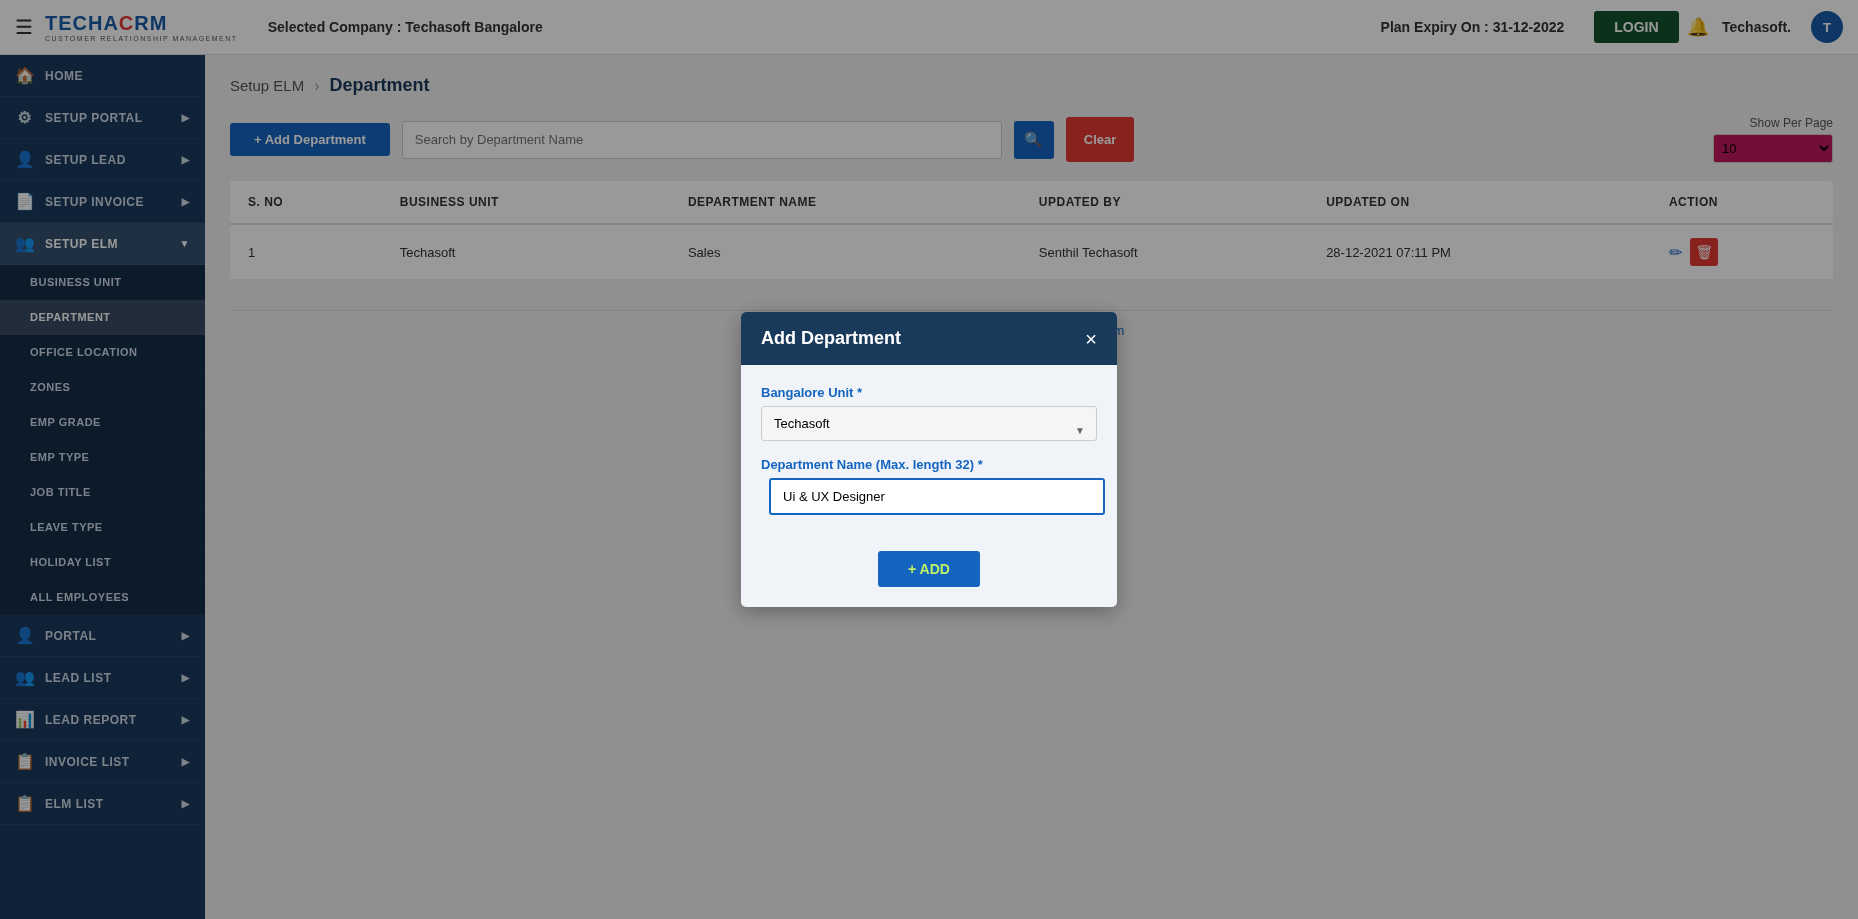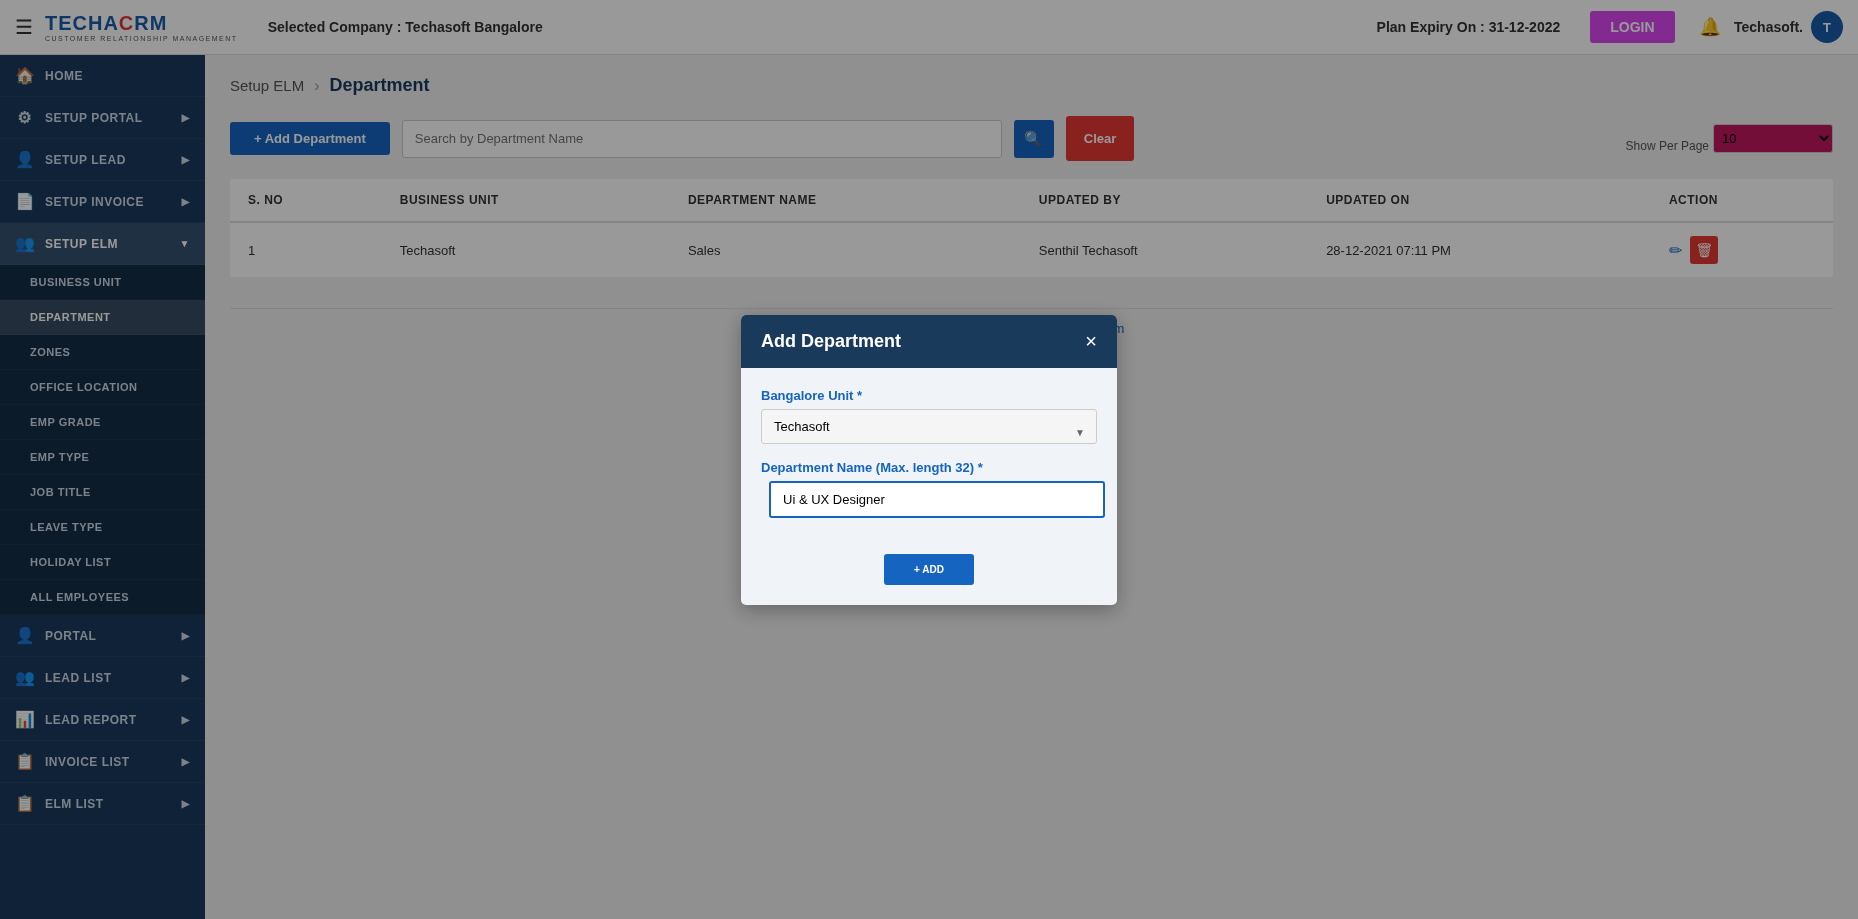--- a/index.html
+++ b/index.html
@@ -14,25 +14,25 @@
     .header-menu-icon { font-size: 20px; cursor: pointer; margin-right: 12px; color: #333; }
     .header-logo { display: flex; flex-direction: column; margin-right: 30px; }
     .logo-text { font-size: 20px; font-weight: bold; color: #1a5ca8; letter-spacing: 1px; }
     .logo-text span { color: #e53935; }
     .logo-sub { font-size: 7px; color: #555; letter-spacing: 1.5px; text-transform: uppercase; }
     .header-company { font-size: 14px; color: #333; flex: 1; }
     .header-company span { font-weight: bold; }
     .header-plan { font-size: 14px; color: #333; margin-right: 30px; }
     .header-plan span { font-weight: bold; }
     .header-login-btn {
-      background: #d946ef; color: #fff; border: none; padding: 8px 20px;
-      font-size: 14px; font-weight: bold; cursor: pointer; border-radius: 3px; margin-right: 25px;
+      background: #14532d; color: #fff; border: none; padding: 8px 20px;
+      font-size: 14px; font-weight: bold; cursor: pointer; border-radius: 3px; margin-right: 9px;
     }
     .header-bell { font-size: 18px; color: #555; margin-right: 12px; cursor: pointer; }
-    .header-user { display: flex; align-items: center; gap: 8px; cursor: pointer; }
+    .header-user { display: flex; align-items: center; gap: 20px; cursor: pointer; }
     .header-user-name { font-size: 14px; font-weight: bold; color: #333; }
     .header-avatar {
       width: 32px; height: 32px; border-radius: 50%;
       background: #1a5ca8; display: flex; align-items: center; justify-content: center;
       color: #fff; font-size: 13px; font-weight: bold;
     }
 
     
     .layout { display: flex; margin-top: 55px; height: calc(100vh - 55px); }
 
@@ -86,21 +86,21 @@
     .btn-search {
       background: #1565c0; color: #fff; border: none;
       width: 40px; height: 38px; cursor: pointer;
       border-radius: 3px; font-size: 15px;
     }
     .btn-clear {
       background: #e53935; color: #fff; border: none;
       padding: 15px 18px; font-size: 13px; font-weight: bold;
       cursor: pointer; border-radius: 3px;
     }
-    .show-per-page { margin-left: auto; display: flex; flex-direction: row; align-items: flex-end; gap: 4px; }
+    .show-per-page { margin-left: auto; display: flex; flex-direction: column; align-items: flex-end; gap: 4px; }
     .show-per-page-label { font-size: 12px; color: #555; }
     .show-per-page select {
       border: 1px solid #ccc; padding: 5px 30px 5px 4px;
       border-radius: 3px; font-size: 13px; background: #be185d; cursor: pointer;
       width: 120px;
     }
 
     
     .table-container { background: #fff; border-radius: 3px; overflow: hidden; }
     table { width: 100%; border-collapse: collapse; }
@@ -157,22 +157,22 @@
       outline: none; margin-bottom: 16px; cursor: pointer;
       appearance: none; -webkit-appearance: none;
     }
     .select-wrapper { position: relative; }
     .select-wrapper::after {
       content: '▼'; position: absolute; right: 12px; top: 50%;
       transform: translateY(-60%); font-size: 10px; color: #666; pointer-events: none;
     }
     .modal-footer { display: flex; justify-content: center; padding-bottom: 20px; }
     .btn-add {
-      background: #1565c0; color: #ffffff; border: none;
-      padding: 10px 30px; font-size: 10px; font-weight: bold;
+      background: #1565c0; color: #bef264; border: none;
+      padding: 10px 30px; font-size: 14px; font-weight: bold;
       cursor: pointer; border-radius: 3px; display: flex; align-items: center; gap: 6px;
     }
 
     
     .footer {
       text-align: center; padding: 12px; color: #555; font-size: 13px;
       background: #f0f0f0; border-top: 1px solid #ddd;
     }
     .footer-link { color: #1565c0; }
   </style>
@@ -233,24 +233,24 @@
     </div>
 
     <div class="sidebar-submenu">
       <div class="sidebar-item">
         <span class="sidebar-item-label">BUSINESS UNIT</span>
       </div>
       <div class="sidebar-item active">
         <span class="sidebar-item-label">DEPARTMENT</span>
       </div>
       <div class="sidebar-item">
+        <span class="sidebar-item-label">OFFICE LOCATION</span>
+      </div>
+      <div class="sidebar-item">
         <span class="sidebar-item-label">ZONES</span>
-      </div>
-      <div class="sidebar-item">
-        <span class="sidebar-item-label">OFFICE LOCATION</span>
       </div>
       <div class="sidebar-item">
         <span class="sidebar-item-label">EMP GRADE</span>
       </div>
       <div class="sidebar-item">
         <span class="sidebar-item-label">EMP TYPE</span>
       </div>
       <div class="sidebar-item">
         <span class="sidebar-item-label">JOB TITLE</span>
       </div>

